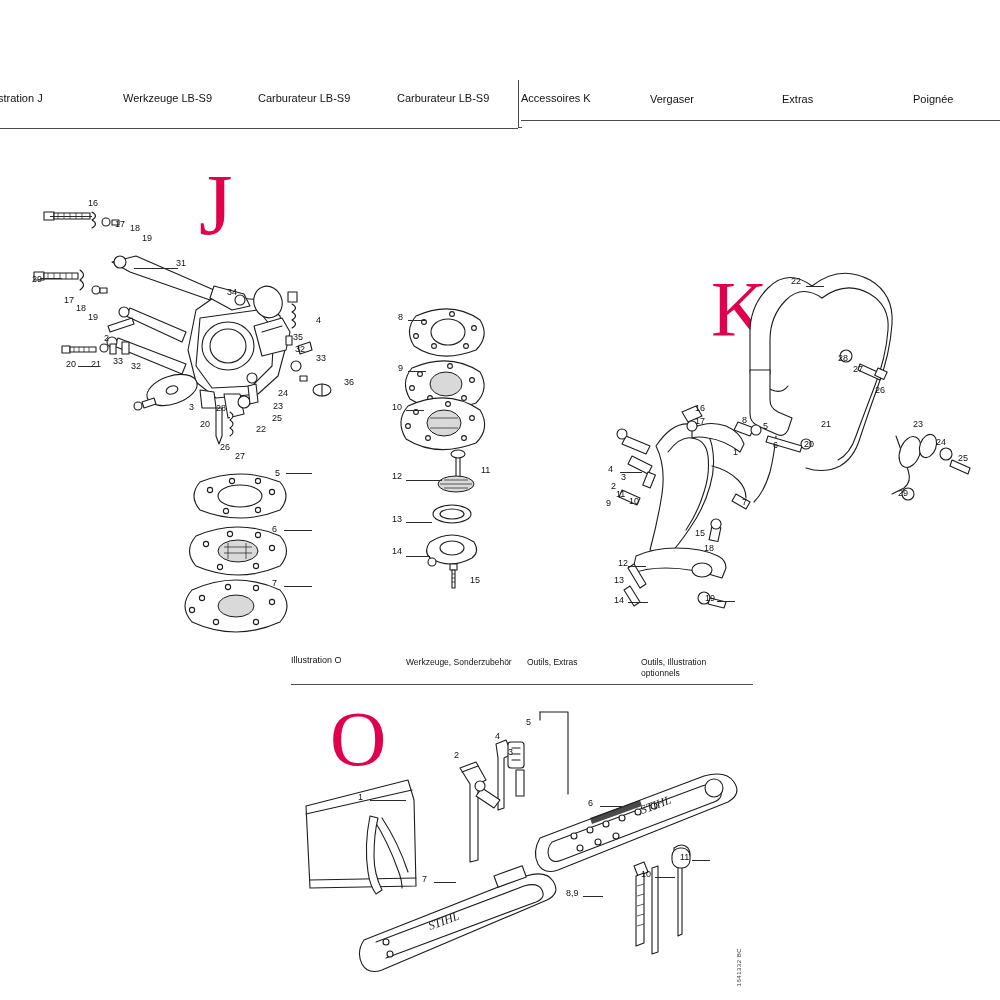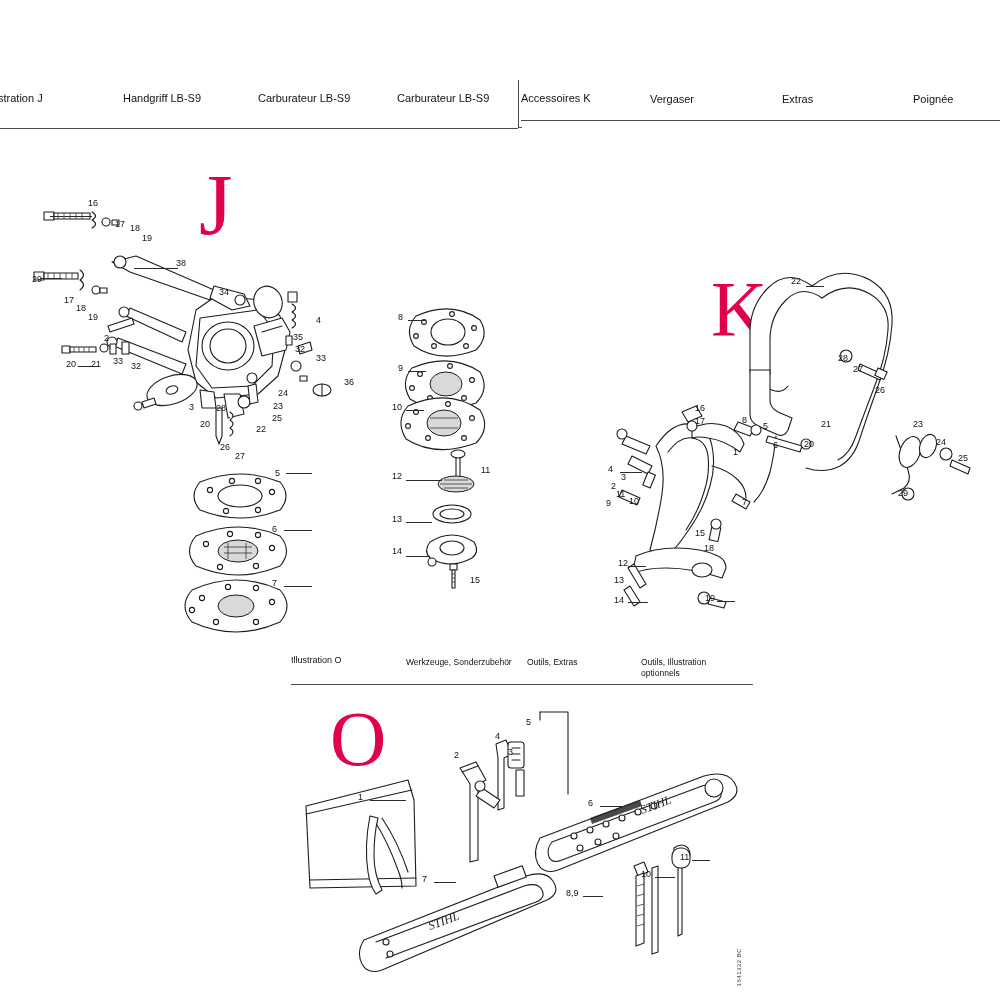--- a/index.html
+++ b/index.html
@@ -53,21 +53,21 @@
     transform:rotate(-90deg);transform-origin:100% 100%;
     letter-spacing:.5px;
   }
 </style>
 </head>
 <body>
 
 <div class="page">
 
   <div class="hdr-title" style="left:-2px;top:92px;">stration  J</div>
-  <div class="hdr-title" style="left:123px;top:92px;">Handgriff LB-S9</div>
+  <div class="hdr-title" style="left:123px;top:92px;">Werkzeuge LB-S9</div>
   <div class="hdr-title" style="left:258px;top:92px;">Carburateur LB-S9</div>
   <div class="hdr-title" style="left:397px;top:92px;">Carburateur LB-S9</div>
   <div class="hdr-rule" style="left:-2px;top:128px;width:520px;"></div>
 
   <div class="hdr-title" style="left:521px;top:92px;">Accessoires  K</div>
   <div class="hdr-title" style="left:650px;top:93px;">Vergaser</div>
   <div class="hdr-title" style="left:782px;top:93px;">Extras</div>
   <div class="hdr-title" style="left:913px;top:93px;">Poignée</div>
   <div class="hdr-rule" style="left:521px;top:120px;width:479px;"></div>
   <div class="vrule" style="left:518px;top:80px;height:48px;"></div>
@@ -237,22 +237,22 @@
       <circle class="sf" cx="432" cy="412" r="4"></circle>
     </g>
   </svg>
   </div>
 
   <div>
     <div class="num" style="left:88px;top:198px;">16</div>
     <div class="num" style="left:115px;top:219px;">17</div>
     <div class="num" style="left:130px;top:223px;">18</div>
     <div class="num" style="left:142px;top:233px;">19</div>
-    <div class="num" style="left:176px;top:258px;">38</div>
-    <div class="num" style="left:219px;top:287px;">34</div>
+    <div class="num" style="left:176px;top:258px;">31</div>
+    <div class="num" style="left:227px;top:287px;">34</div>
     <div class="num" style="left:32px;top:274px;">29</div>
     <div class="num" style="left:64px;top:295px;">17</div>
     <div class="num" style="left:76px;top:303px;">18</div>
     <div class="num" style="left:88px;top:312px;">19</div>
     <div class="num" style="left:104px;top:333px;">2</div>
     <div class="num" style="left:316px;top:315px;">4</div>
     <div class="num" style="left:293px;top:332px;">35</div>
     <div class="num" style="left:295px;top:344px;">32</div>
     <div class="num" style="left:316px;top:353px;">33</div>
     <div class="num" style="left:66px;top:359px;">20</div>

